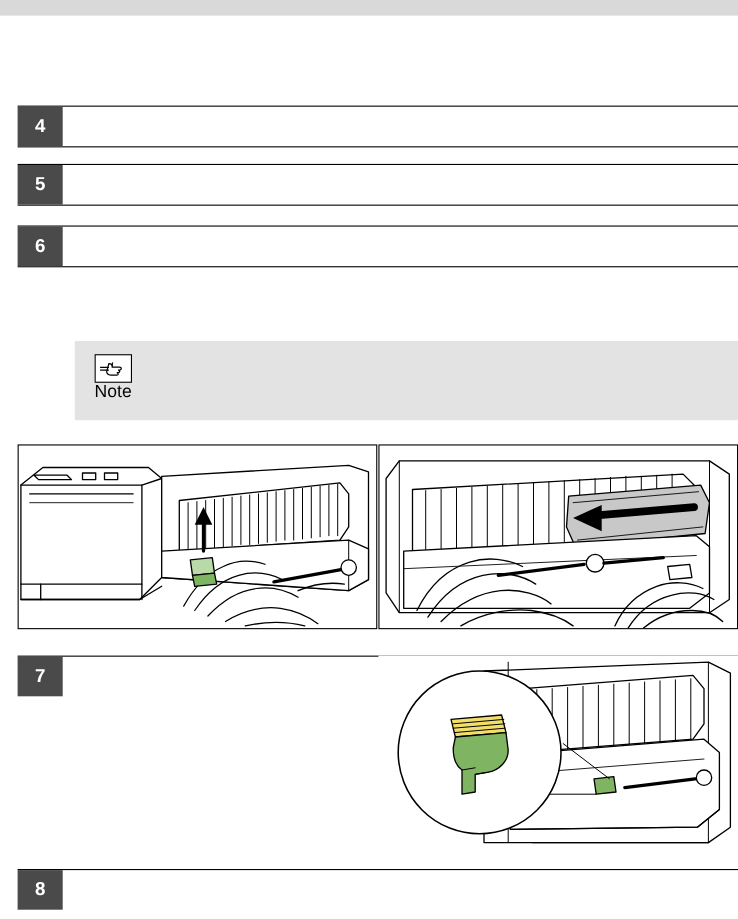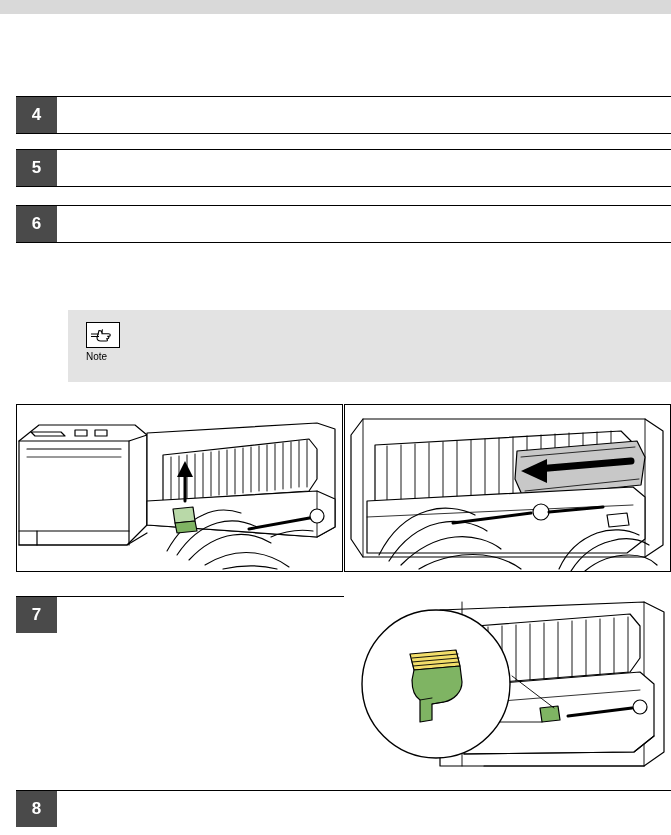--- a/index.html
+++ b/index.html
@@ -86,21 +86,21 @@
     height: 26px;
     border: 1px solid #000;
     background: #ffffff;
     box-sizing: border-box;
   }
   .note-icon svg { display: block; }
   .note-label {
     position: absolute;
     left: 18px;
     top: 40px;
-    font-size: 10px;
+    font-size: 16px;
     color: #000;
     line-height: 14px;
   }
   .note-text {
     position: absolute;
     left: 62px;
     top: 14px;
     right: 10px;
     font-size: 11px;
     color: #000;

